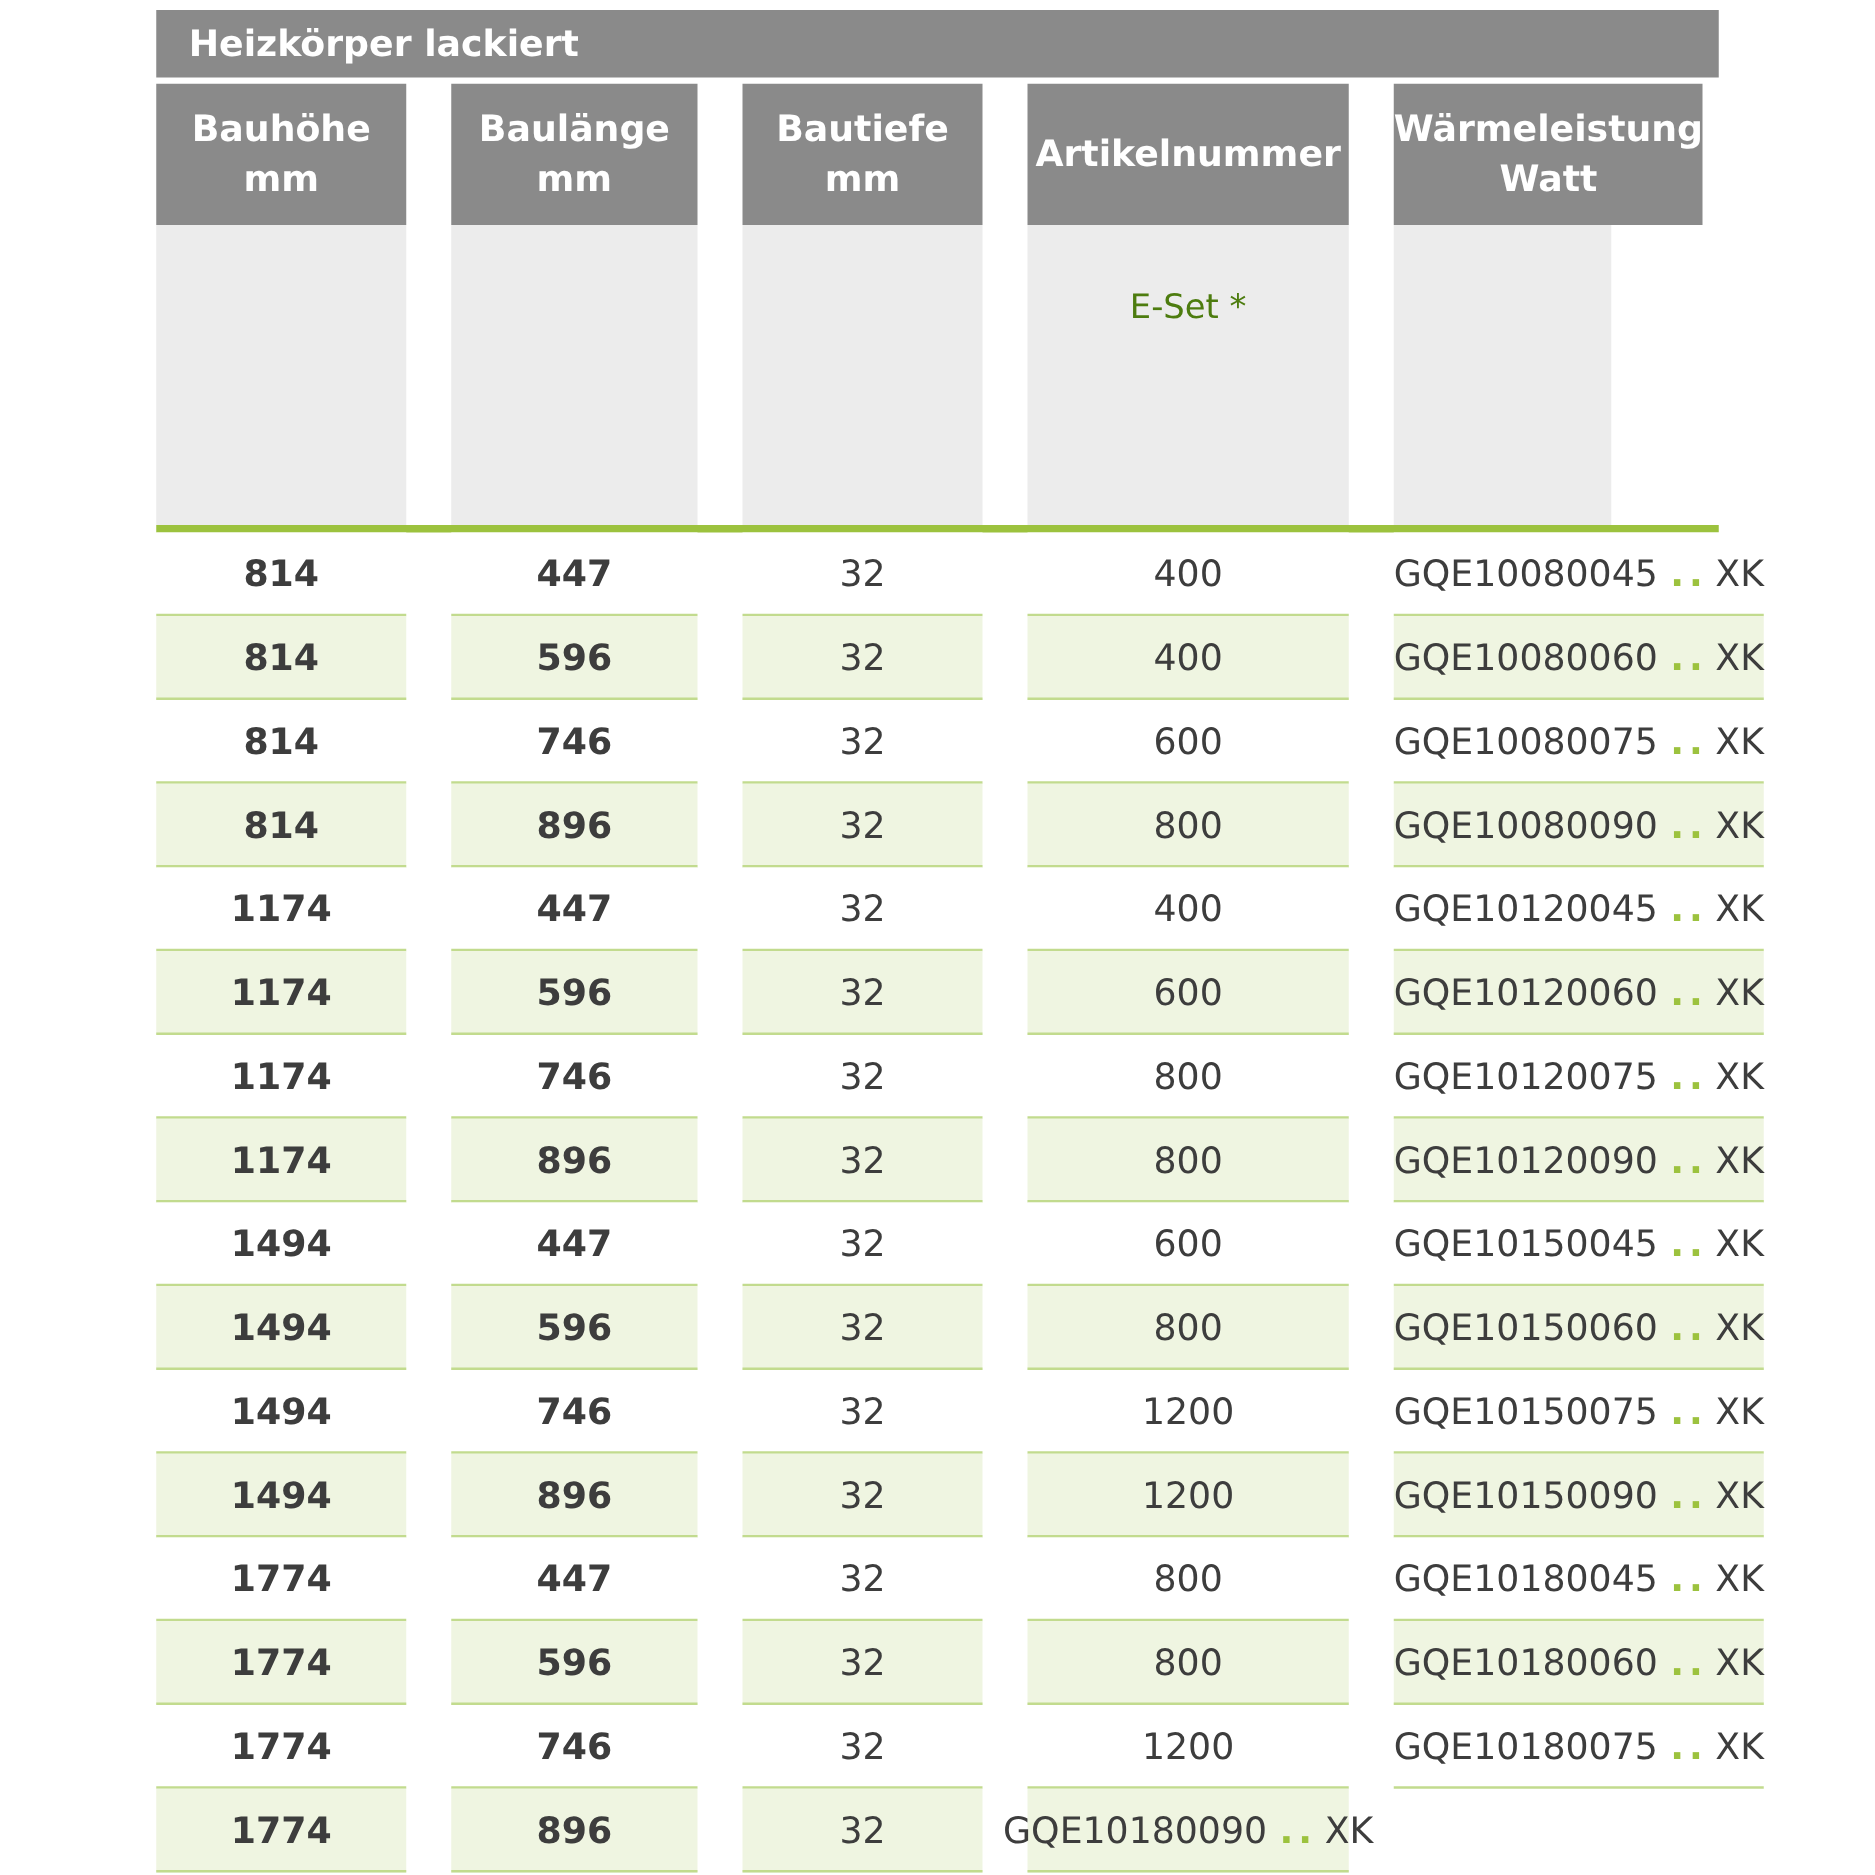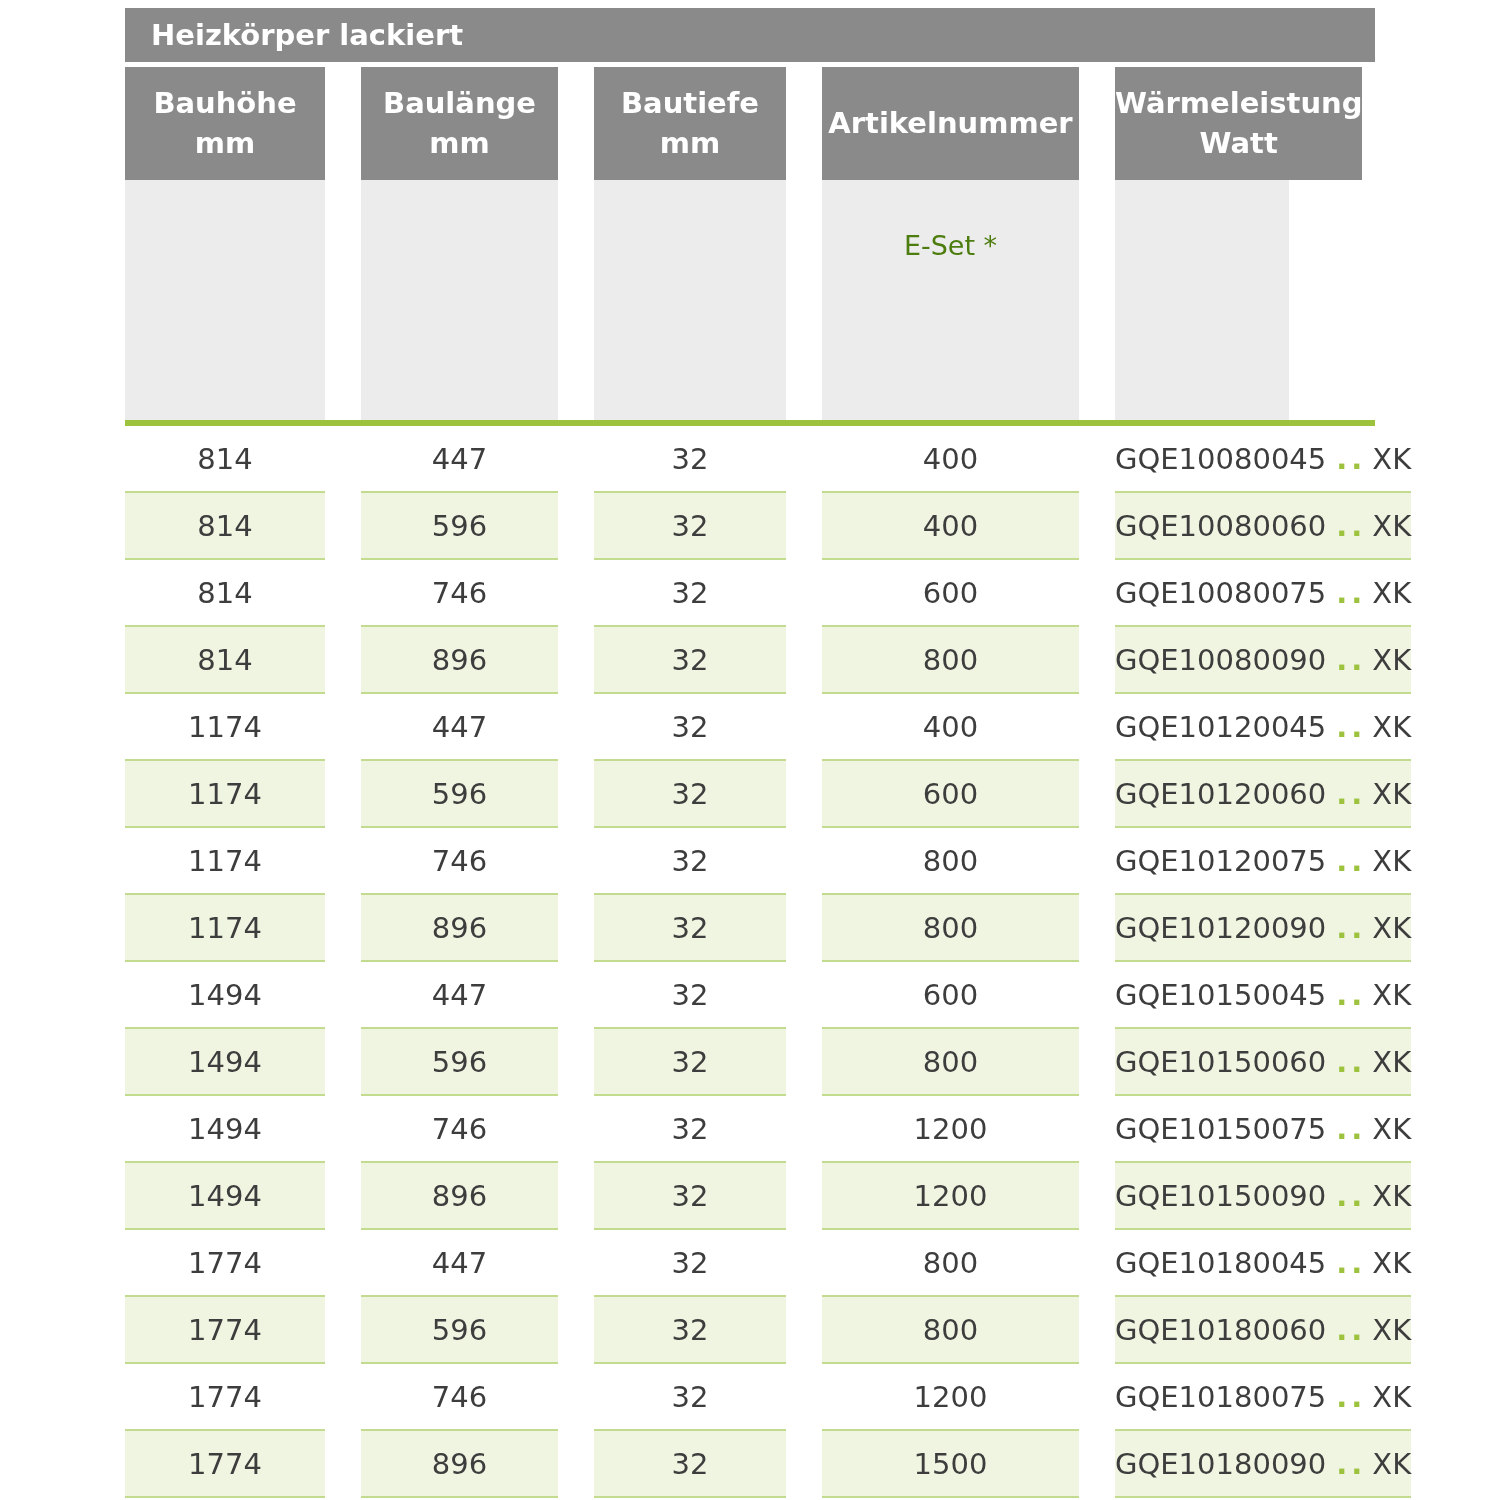--- a/index.html
+++ b/index.html
@@ -62,21 +62,21 @@
     height: 67px;
     display: flex;
     align-items: center;
     justify-content: center;
     font-size: 29px;
     background: #ffffff;
     border-bottom: 2px solid #c2db8e;
     white-space: nowrap;
   }
   .row.alt .cell { background: #eff5e1; }
-  .cell.bold { font-weight: normal; }
+  .cell.bold { font-weight: bold; }
   .dots {
     color: #9cc23e;
     font-weight: bold;
     font-size: 29px;
     letter-spacing: 4px;
     margin: 0 6px 0 10px;
   }
 </style>
 </head>
 <body>
@@ -224,18 +224,17 @@
         <div class="cell bold">1774</div>
         <div class="cell bold">746</div>
         <div class="cell">32</div>
         <div class="cell">1200</div>
         <div class="cell">GQE10180075<span class="dots">..</span>XK</div>
       </div>
       <div class="grid row alt">
         <div class="cell bold">1774</div>
         <div class="cell bold">896</div>
         <div class="cell">32</div>
-        <div class="cell">1500</div>
         <div class="cell">GQE10180090<span class="dots">..</span>XK</div>
       </div>
     </div>
 
 </div>
 
 </body></html>

